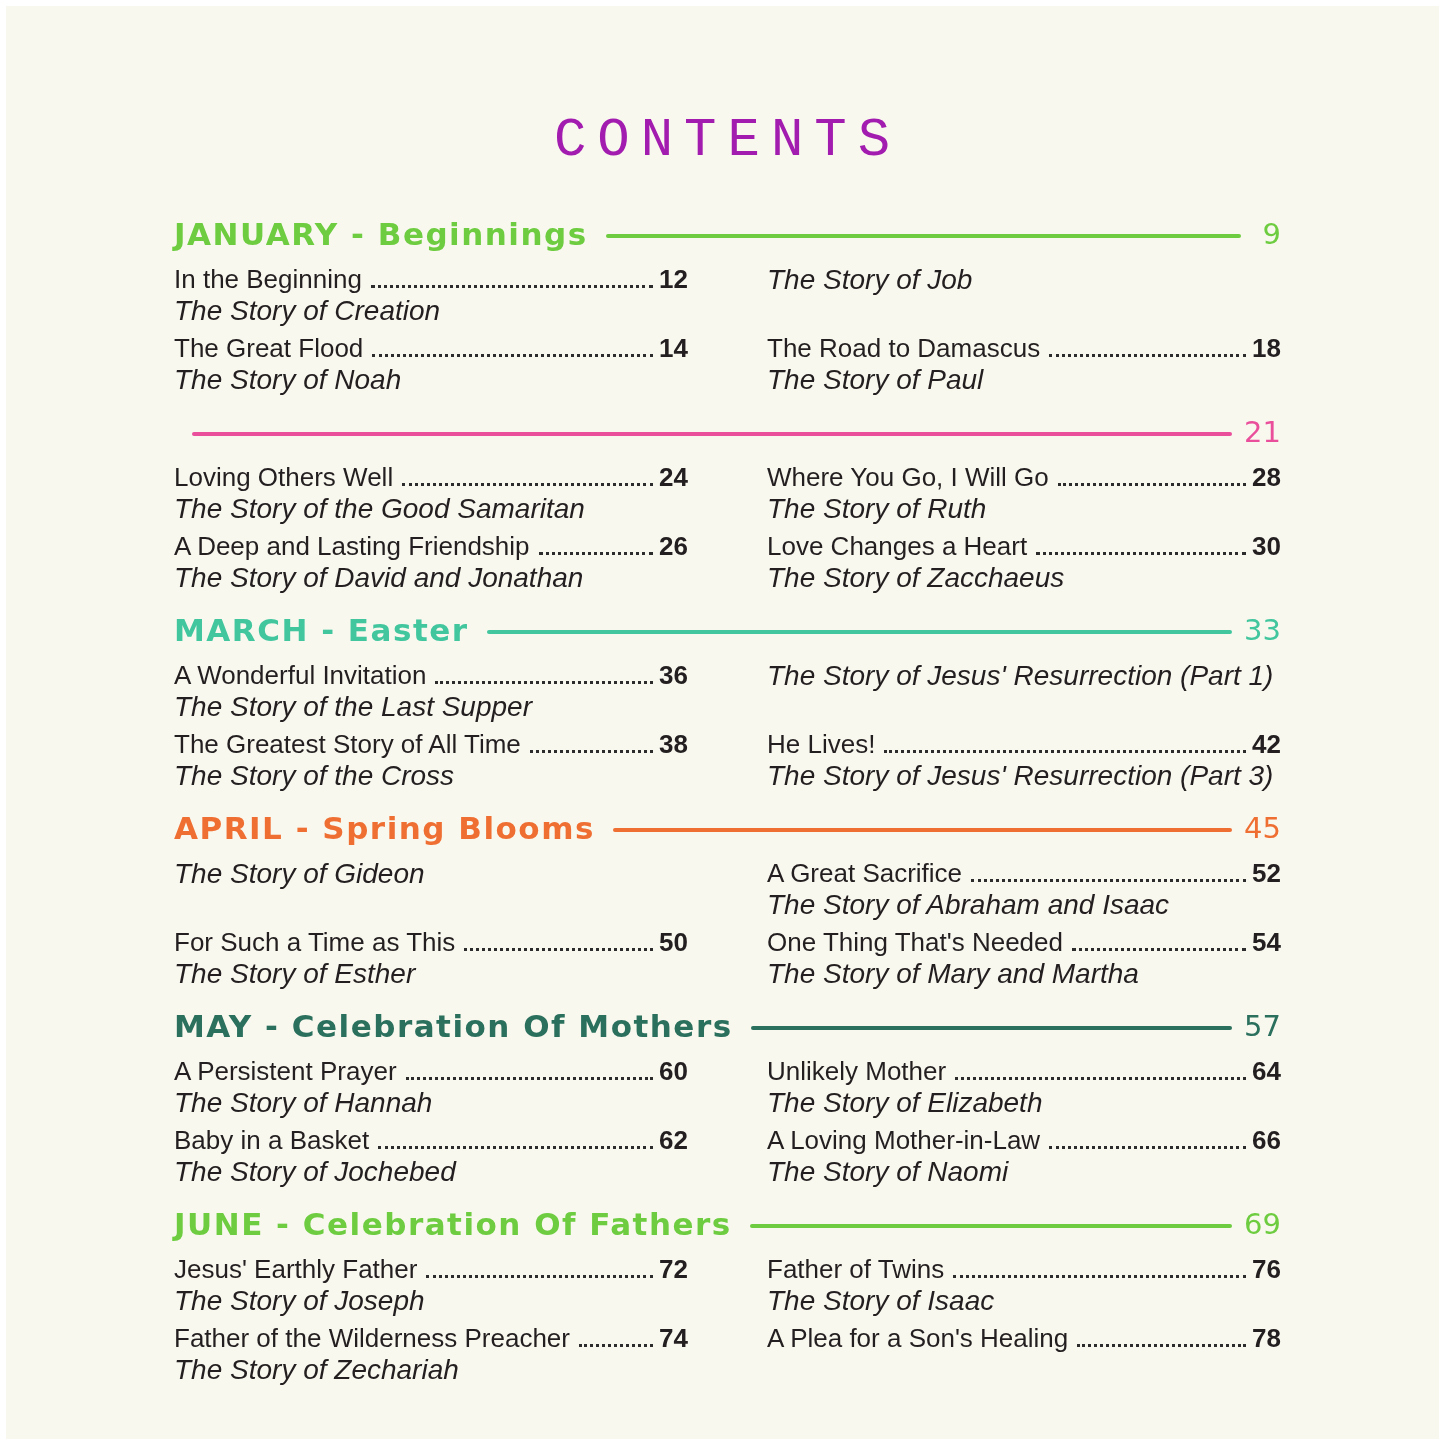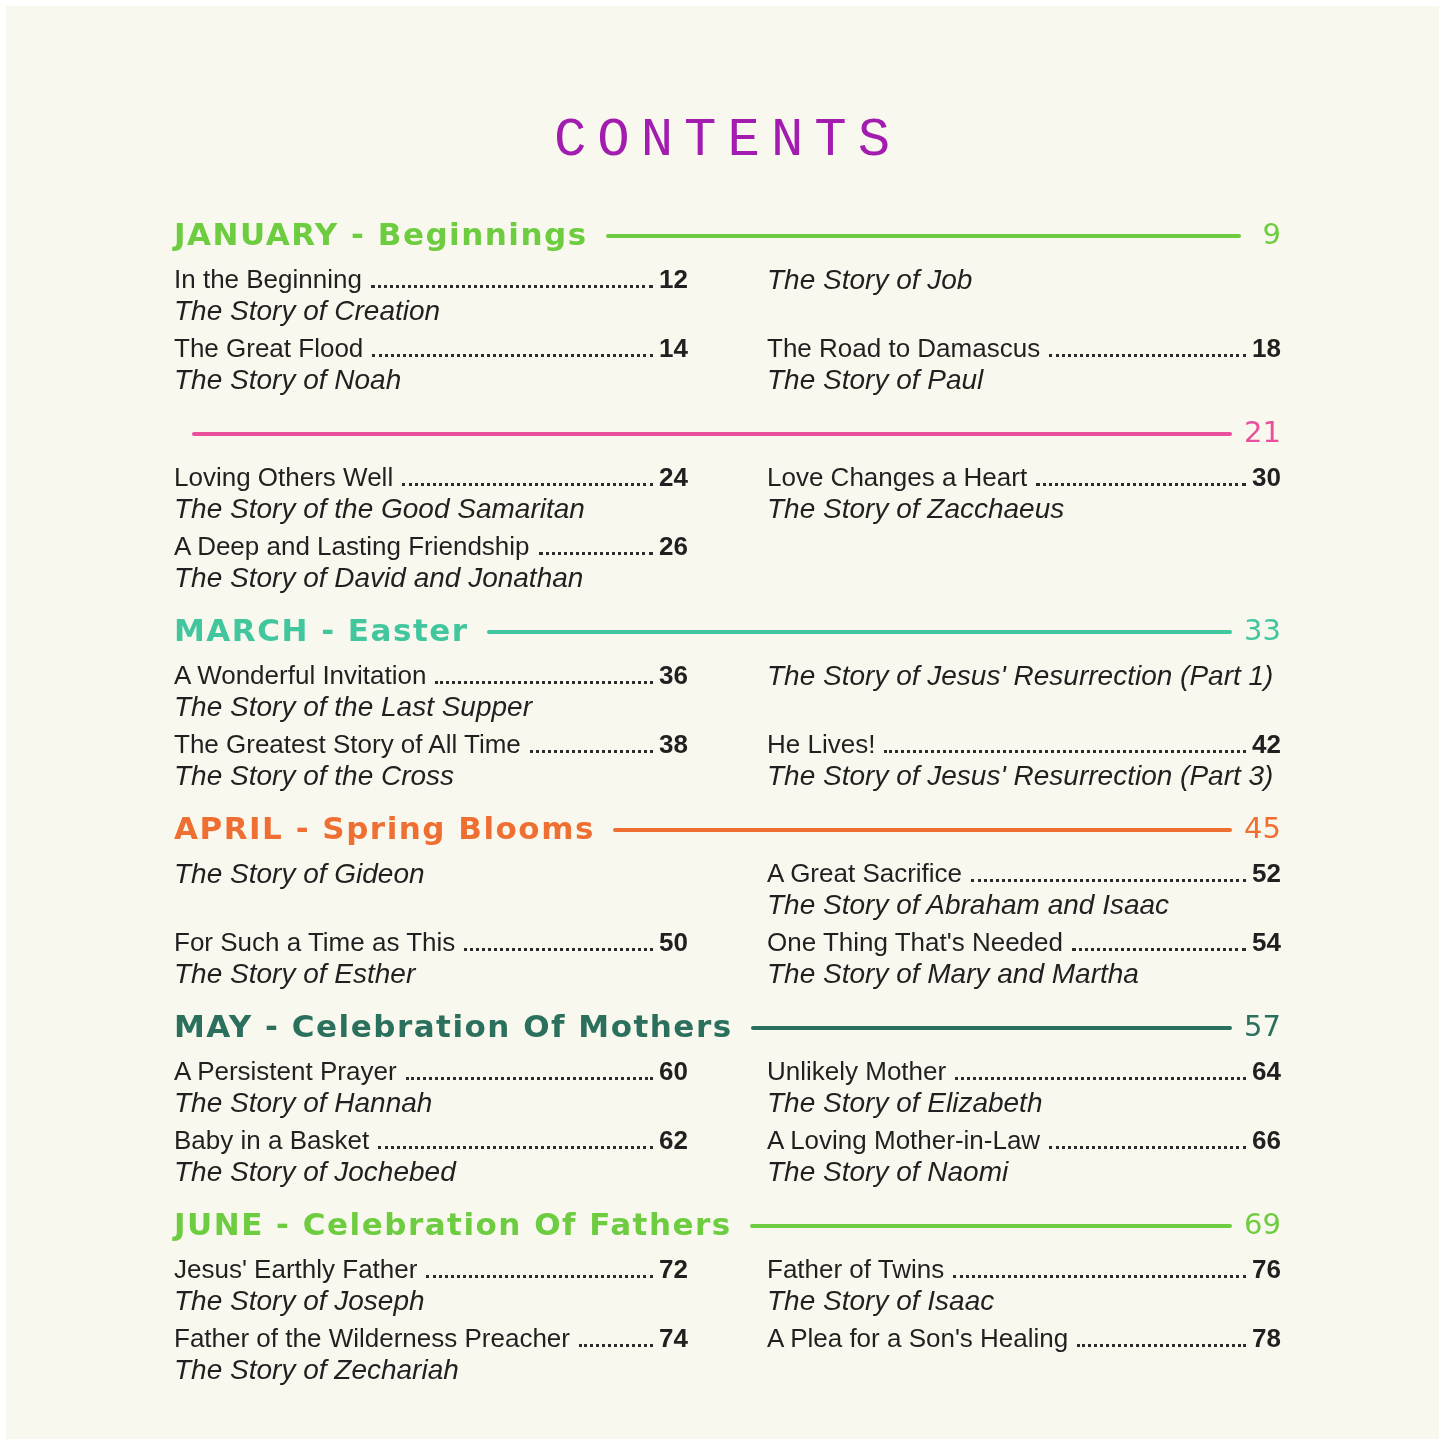--- a/index.html
+++ b/index.html
@@ -145,20 +145,28 @@
 
   <div class="entry">
     <div class="entry-line">
       <span class="entry-title">A Deep and Lasting Friendship</span>
       <span class="leader"></span>
       <span class="entry-page">26</span>
     </div>
     <div class="entry-sub">The Story of David and Jonathan</div>
   </div>
 
+  <div class="entry">
+    <div class="entry-line">
+      <span class="entry-title">Where You Go, I Will Go</span>
+      <span class="leader"></span>
+      <span class="entry-page">28</span>
+    </div>
+    <div class="entry-sub">The Story of Ruth</div>
+  </div>
 
   <div class="entry">
     <div class="entry-line">
       <span class="entry-title">Love Changes a Heart</span>
       <span class="leader"></span>
       <span class="entry-page">30</span>
     </div>
     <div class="entry-sub">The Story of Zacchaeus</div>
   </div>
 </div>

